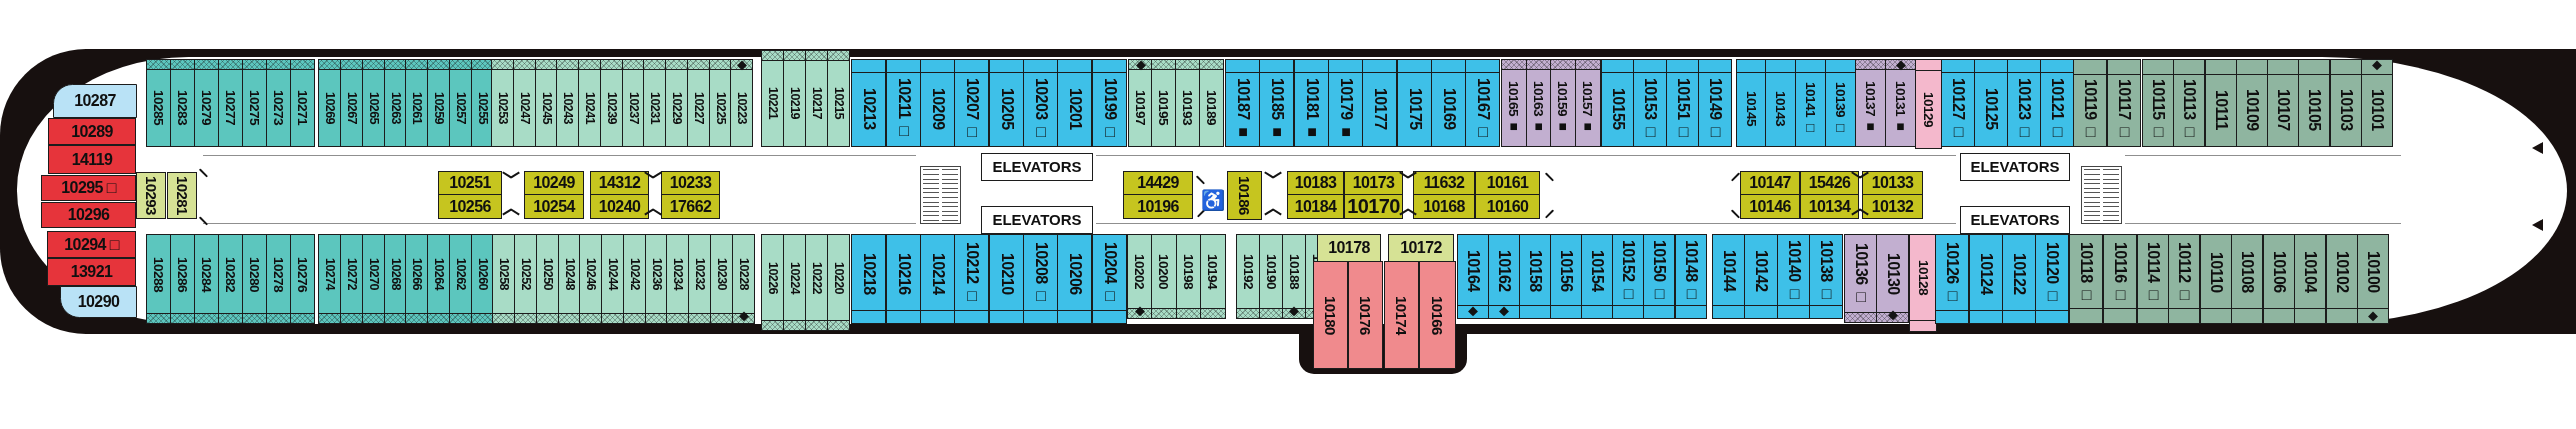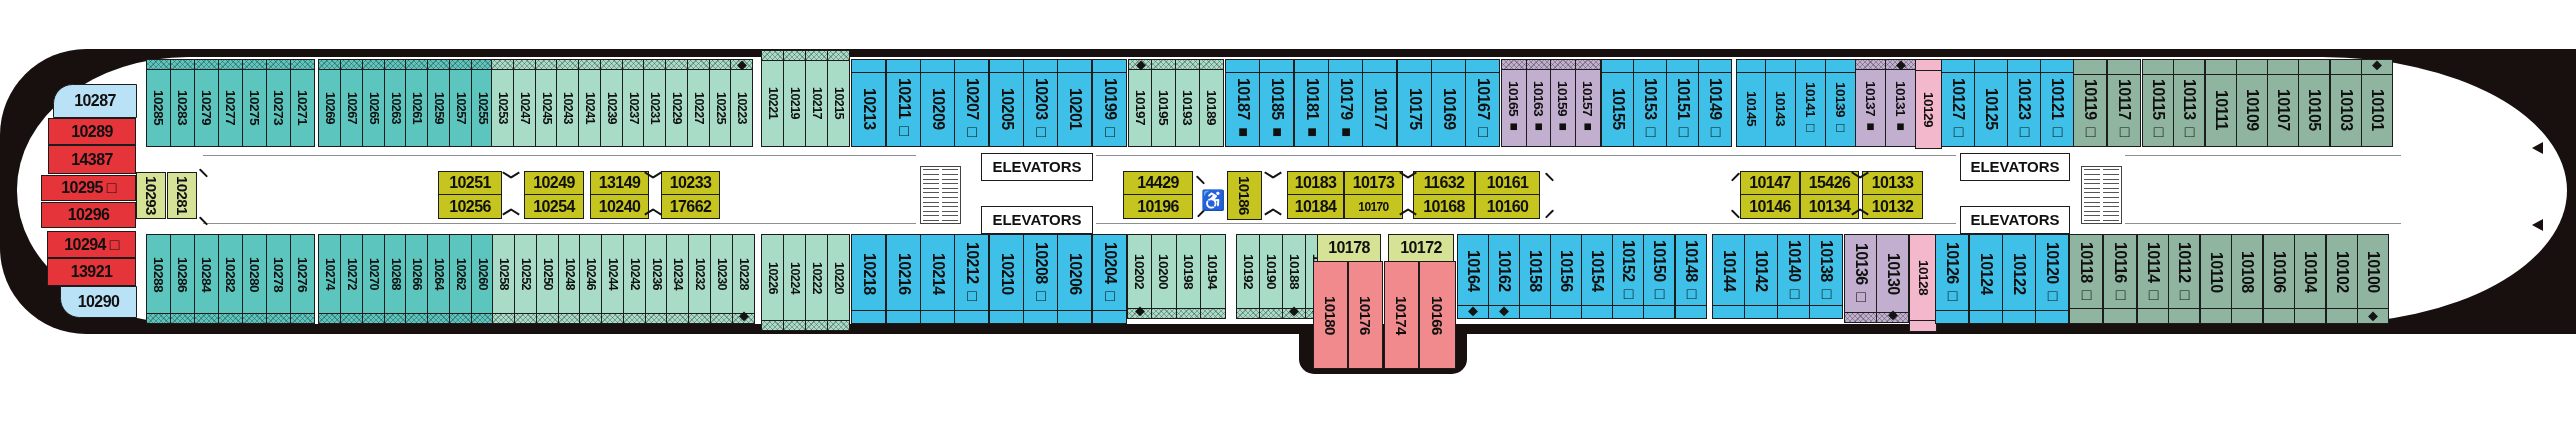--- a/index.html
+++ b/index.html
@@ -684,21 +684,21 @@
       <div class="band bottom" style="height: 15px;"></div>
       <div class="vlab" style="bottom: 16px; top: 2.3px; font-size: 16px;">10102</div>
     </div>
     <div class="cabin" style="left: 2357px; top: 234px; width: 32px; height: 90px; background: rgb(143, 181, 160);">
       <div class="band bottom" style="height: 15px;"></div>
       <div class="vlab" style="bottom: 16px; top: 2.3px; font-size: 16px;">10100</div>
       <div class="dia" style="bottom: 2.3px;"></div>
     </div>
     <div class="suite" style="left: 53px; top: 84px; width: 84px; height: 34px; background: rgb(185, 226, 246); border-radius: 19.5px 0px 0px; font-size: 16px;">10287</div>
     <div class="suite" style="left: 48px; top: 118px; width: 88px; height: 27px; background: rgb(230, 52, 59); border-radius: 0px; font-size: 16px;">10289</div>
-    <div class="suite" style="left: 48px; top: 145px; width: 88px; height: 29px; background: rgb(230, 52, 59); border-radius: 0px; font-size: 16px;">14387</div>
+    <div class="suite" style="left: 48px; top: 145px; width: 88px; height: 29px; background: rgb(230, 52, 59); border-radius: 0px; font-size: 16px;">14119</div>
     <div class="suite" style="left: 41px; top: 175px; width: 95px; height: 26px; background: rgb(230, 52, 59); border-radius: 0px; font-size: 16px;">10295 □</div>
     <div class="suite" style="left: 41px; top: 202px; width: 95px; height: 26px; background: rgb(230, 52, 59); border-radius: 0px; font-size: 16px;">10296</div>
     <div class="suite" style="left: 47px; top: 231px; width: 89px; height: 27px; background: rgb(230, 52, 59); border-radius: 0px; font-size: 16px;">10294 □</div>
     <div class="suite" style="left: 47px; top: 258px; width: 89px; height: 27.5px; background: rgb(230, 52, 59); border-radius: 0px; font-size: 16px;">13921</div>
     <div class="suite" style="left: 60px; top: 286px; width: 77px; height: 31.5px; background: rgb(185, 226, 246); border-radius: 0px 0px 0px 19.5px; font-size: 16px;">10290</div>
     <div class="cabin" style="left: 136px; top: 172px; width: 30px; height: 47px; background: rgb(214, 226, 149);">
       <div class="vlab" style="top: 1.1px; bottom: 1.1px; font-size: 15px;">10293</div>
     </div>
     <div class="cabin" style="left: 167px; top: 172px; width: 30px; height: 47px; background: rgb(214, 226, 149);">
       <div class="vlab" style="top: 1.1px; bottom: 1.1px; font-size: 15px;">10281</div>
@@ -726,38 +726,38 @@
     </div>
     <div class="pair" style="left: 438px; top: 171px; width: 64px; height: 48px;">
       <div class="cell t" style="font-size: 16px;">10251</div>
       <div class="cell" style="font-size: 16px;">10256</div>
     </div>
     <div class="pair" style="left: 524px; top: 171px; width: 60px; height: 48px;">
       <div class="cell t" style="font-size: 16px;">10249</div>
       <div class="cell" style="font-size: 16px;">10254</div>
     </div>
     <div class="pair" style="left: 590px; top: 171px; width: 59px; height: 48px;">
-      <div class="cell t" style="font-size: 16px;">13149</div>
+      <div class="cell t" style="font-size: 16px;">14312</div>
       <div class="cell" style="font-size: 16px;">10240</div>
     </div>
     <div class="pair" style="left: 661px; top: 171px; width: 59px; height: 48px;">
       <div class="cell t" style="font-size: 16px;">10233</div>
       <div class="cell" style="font-size: 16px;">17662</div>
     </div>
     <div class="pair" style="left: 1123px; top: 171px; width: 70px; height: 48px;">
       <div class="cell t" style="font-size: 16px;">14429</div>
       <div class="cell" style="font-size: 16px;">10196</div>
     </div>
     <div class="pair" style="left: 1287px; top: 171px; width: 57px; height: 48px;">
       <div class="cell t" style="font-size: 16px;">10183</div>
       <div class="cell" style="font-size: 16px;">10184</div>
     </div>
     <div class="pair" style="left: 1344px; top: 171px; width: 59px; height: 48px;">
       <div class="cell t" style="font-size: 16px;">10173</div>
-      <div class="cell" style="font-size: 12px;">10170</div>
+      <div class="cell" style="font-size: 20px;">10170</div>
     </div>
     <div class="pair" style="left: 1413px; top: 171px; width: 62px; height: 48px;">
       <div class="cell t" style="font-size: 16px;">11632</div>
       <div class="cell" style="font-size: 16px;">10168</div>
     </div>
     <div class="pair" style="left: 1475px; top: 171px; width: 65px; height: 48px;">
       <div class="cell t" style="font-size: 16px;">10161</div>
       <div class="cell" style="font-size: 16px;">10160</div>
     </div>
     <div class="pair" style="left: 1740px; top: 171px; width: 60px; height: 48px;">

